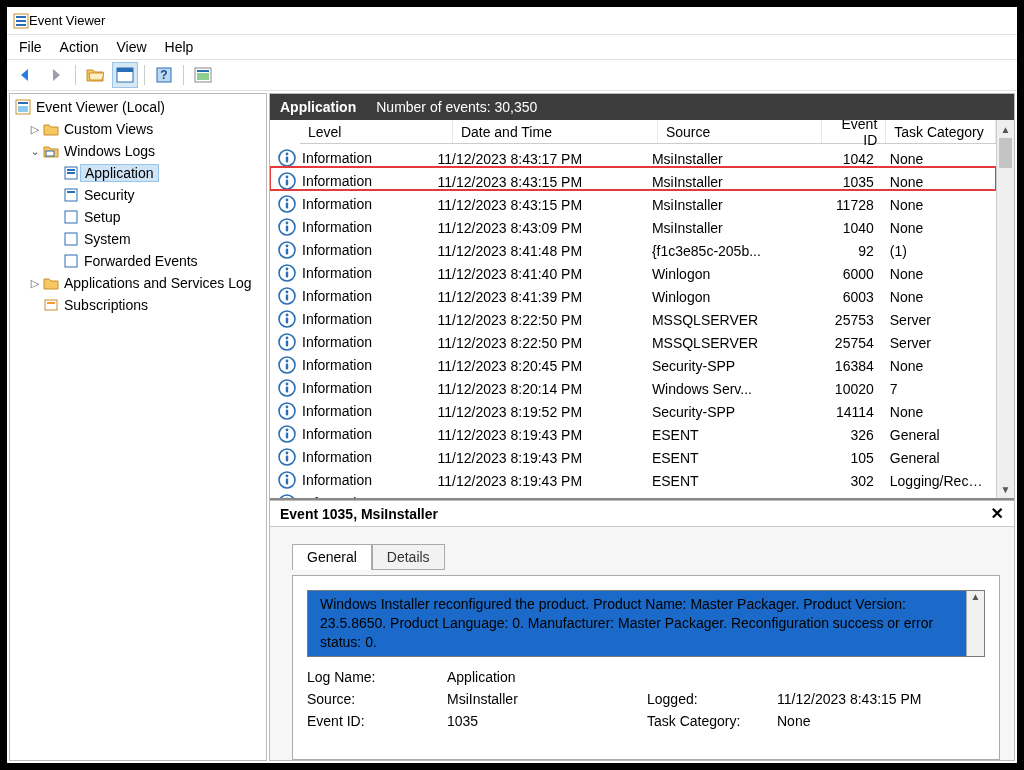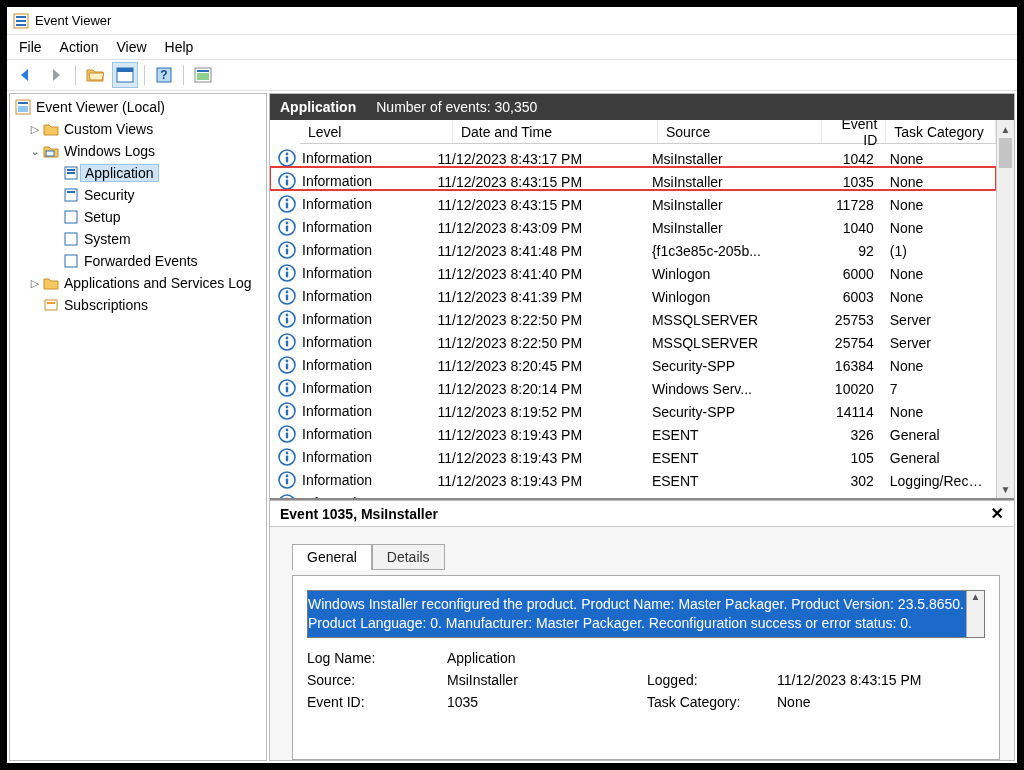--- a/index.html
+++ b/index.html
@@ -1,18 +1,18 @@
 <!DOCTYPE html>
 <html><head>
 <meta charset="utf-8">
 <style>
 * { box-sizing: border-box; margin: 0; padding: 0; font-family: "Segoe UI", Tahoma, sans-serif; }
 body { background: #000; width: 1024px; height: 770px; overflow: hidden; }
 .frame { background: #fff; position: absolute; top: 6px; left: 6px; right: 6px; bottom: 6px; border: 1px solid #000; display: flex; flex-direction: column; }
-.titlebar { height: 28px; display: flex; align-items: center; padding: 0 6px; border-bottom: 1px solid #e0e0e0; font-size: 13px; gap: 6px; }
+.titlebar { height: 28px; display: flex; align-items: center; padding: 0 6px; border-bottom: 1px solid #e0e0e0; font-size: 13px; }
 .app-icon { width: 16px; height: 16px; display: inline-flex; }
 .menubar { height: 24px; display: flex; align-items: center; font-size: 14px; padding: 0 4px; gap: 2px; }
 .menubar span { padding: 2px 8px; cursor: default; }
 .toolbar { height: 32px; display: flex; align-items: center; padding: 0 6px; gap: 4px; border-top: 1px solid #e0e0e0; border-bottom: 1px solid #e0e0e0; }
 .toolbar .tb { width: 26px; height: 26px; display: flex; align-items: center; justify-content: center; border: 1px solid transparent; }
 .toolbar .tb.active { border: 1px solid #9cc3e8; background: #d7e8f5; }
 .toolbar .sep { width: 1px; height: 20px; background: #ccc; margin: 0 2px; }
 .content { flex: 1; display: flex; min-height: 0; padding: 2px; gap: 2px; }
 .tree { width: 258px; border: 1px solid #bbb; overflow: auto; font-size: 14px; padding-top: 2px; background: #fff; }
 .tree-row { display: flex; align-items: center; height: 22px; padding-left: 4px; white-space: nowrap; }
@@ -43,21 +43,21 @@
 .vscroll .down{position:absolute;bottom:0;width:100%;}
 .vscroll .thumb { position:absolute; top:18px; left:2px; right:2px; height:30px; background:#c4c4c4; }
 .detail { flex:1; border-top:1px solid #bbb; background:#f6f6f6; position:relative; font-size:14px; display:flex; flex-direction:column; min-height:0;gap:6px; }
 .detail-hdr { background:#fff; border-bottom:1px solid #ccc; height:26px; display:flex; align-items:center; padding:0 10px; font-weight:bold; justify-content:space-between;}
 .close-x { font-weight:bold; font-size:16px; cursor:default;}
 .tabs { display:flex; padding: 10px 14px 0 22px; gap:0; }
 .tab { padding:4px 14px; border:1px solid #aaa; background:#fff; position:relative; top:1px; border-bottom:none; font-size:14px;}
 .tab.inactive { background:#f2f2f2; border-bottom:1px solid #aaa; color:#333;}
 .tabpage { margin:0 14px 0 22px; border:1px solid #aaa; background:#fff; padding:14px 14px 6px 14px; flex:1; position:relative; }
 .msgbox { border:1px solid #7a7a7a; padding:0; display:flex; }
-.msgtext { flex:1; background:#1b6ac9; color:#ffffff; padding:4px 0; font-size:14px; line-height:1.35; }
+.msgtext { flex:1; background:#1b6ac9; color:#000000; padding:4px 12px; font-size:14px; line-height:1.35; }
 .msgscroll{ width:18px; background:#f0f0f0; border-left:1px solid #aaa; display:flex; flex-direction:column; align-items:center; font-size:10px; color:#555;}
 .kv { display:grid; grid-template-columns: 140px 200px 130px 200px; margin-top:12px; row-gap:6px; font-size:14px; }
 .kv .k { font-weight:normal; }
 .watermark { position:absolute; top:50%; left:50%; transform:translate(-50%,-30%); font-size:34px; font-weight:bold; color:rgba(100,100,100,0.35); letter-spacing:1px; pointer-events:none; white-space:nowrap;}
 svg { display:block; }
 </style>
 </head>
 <body>
 
 <div class="frame">

